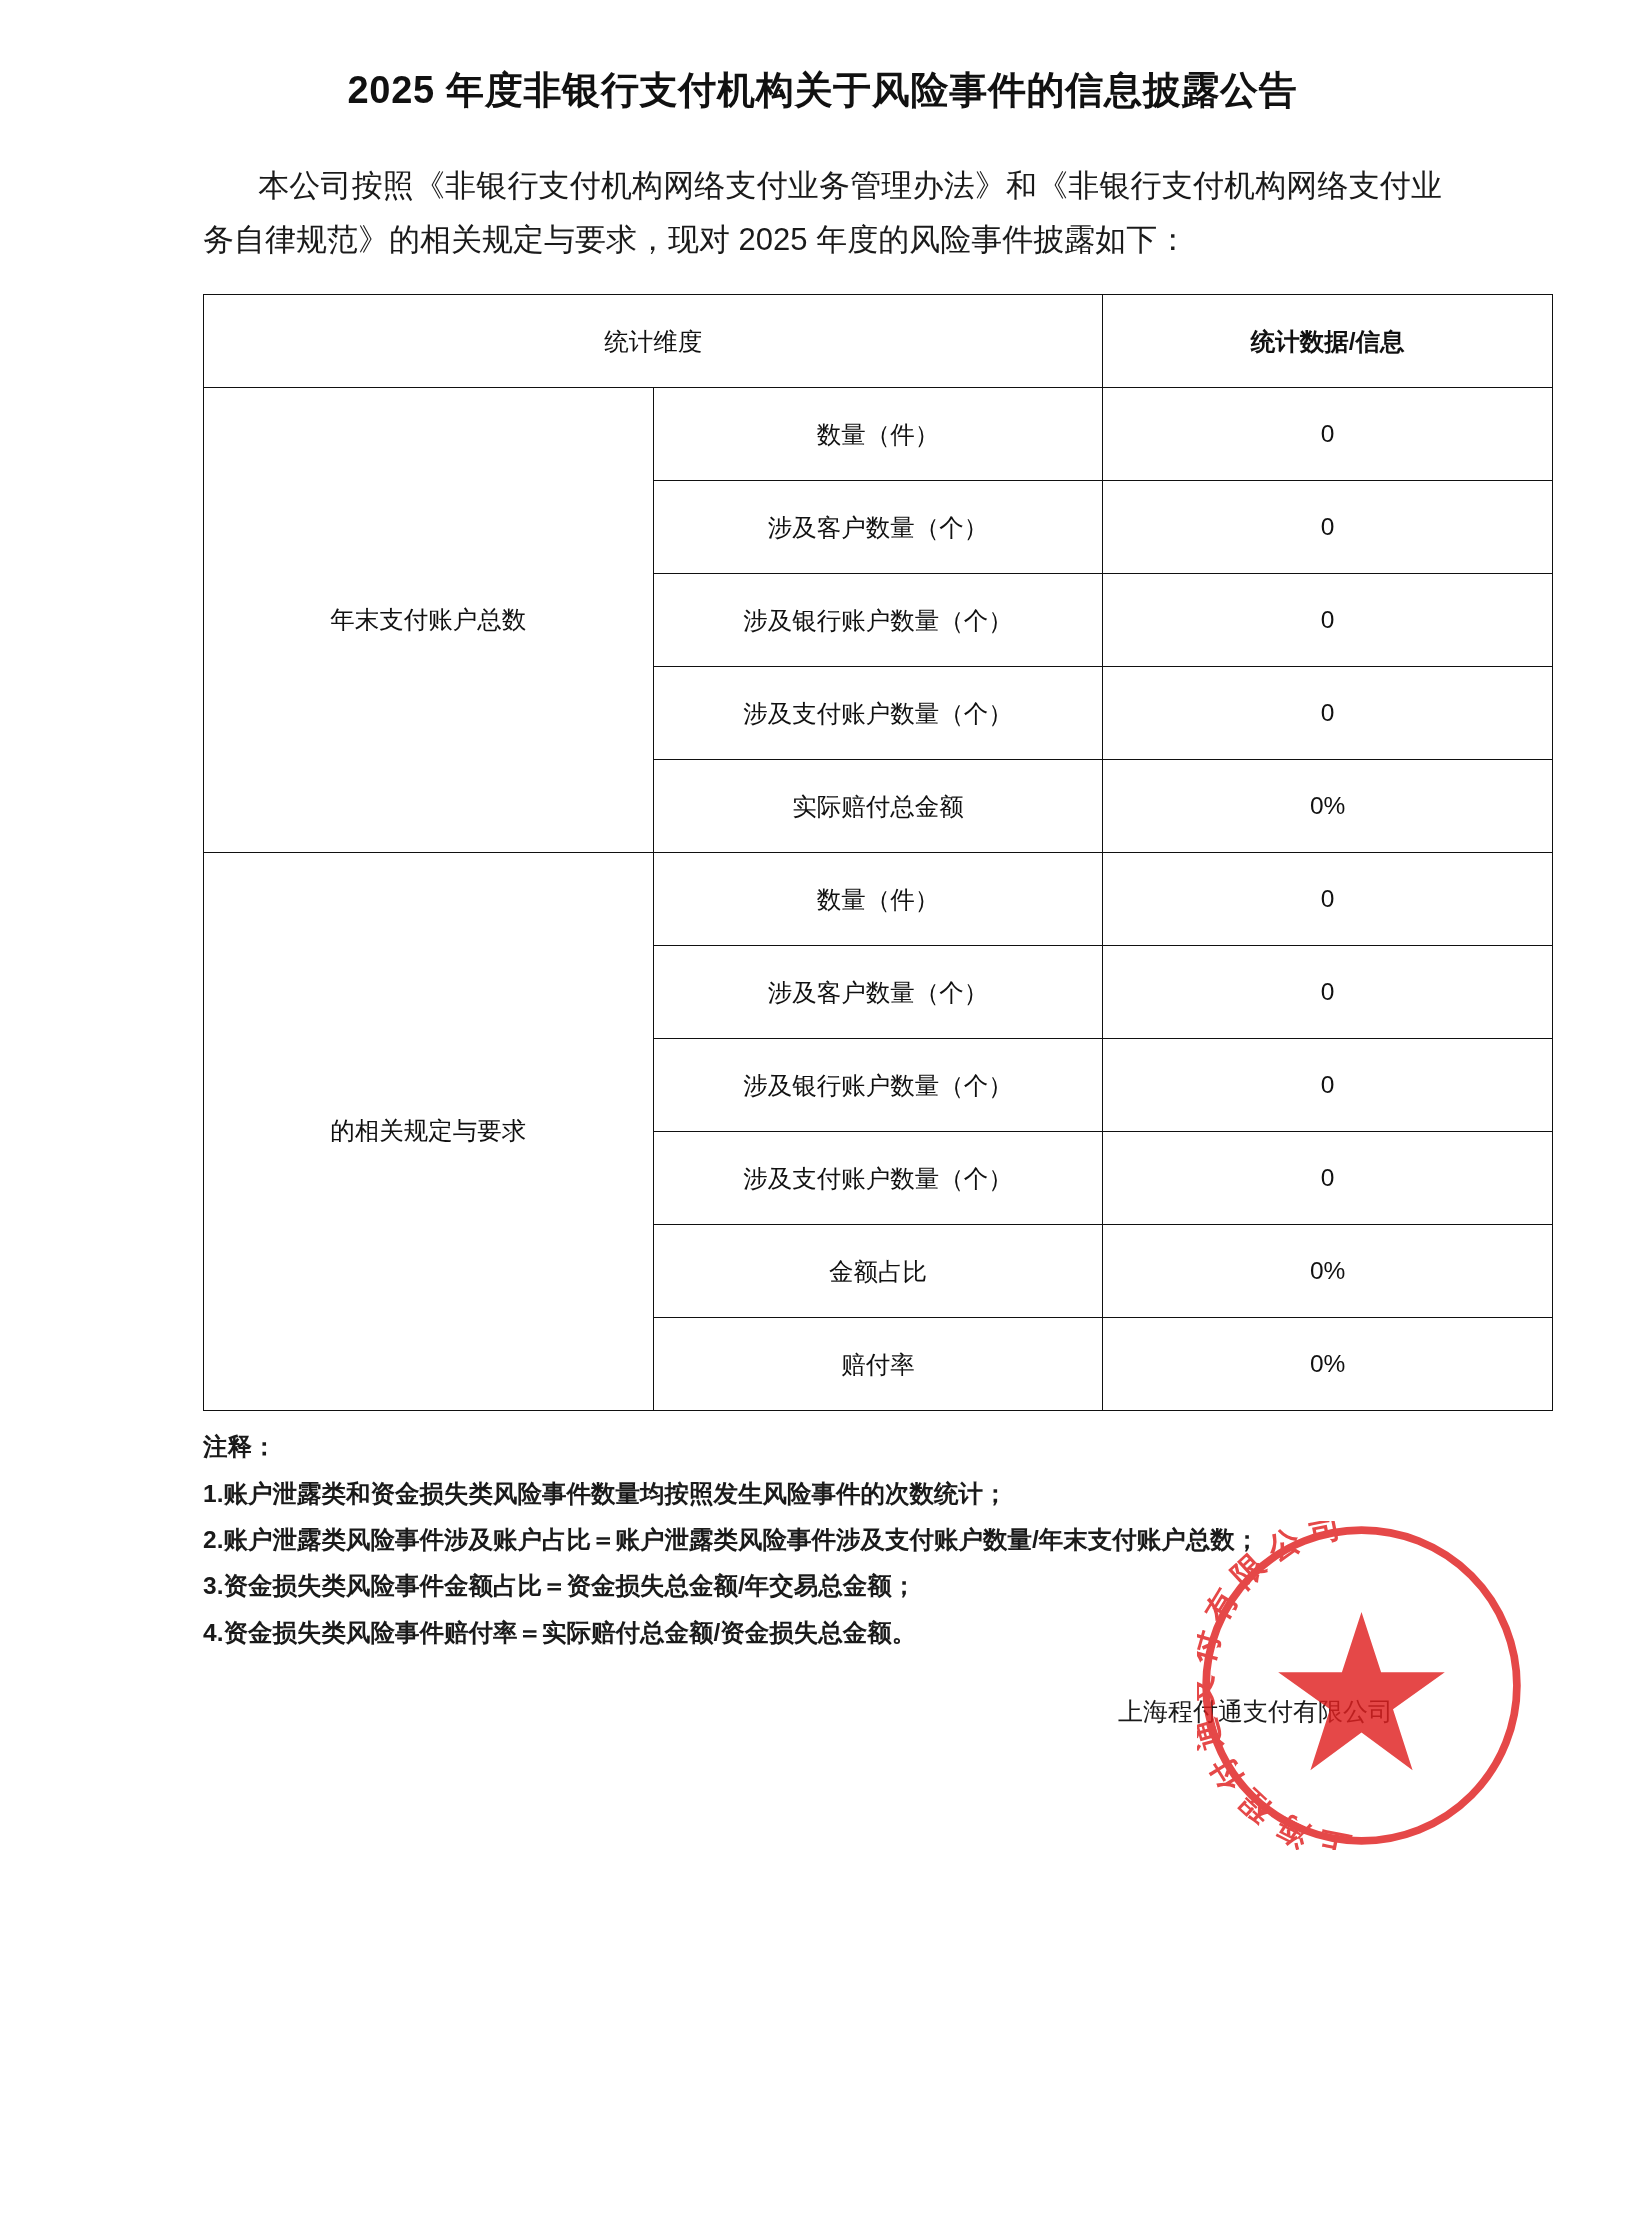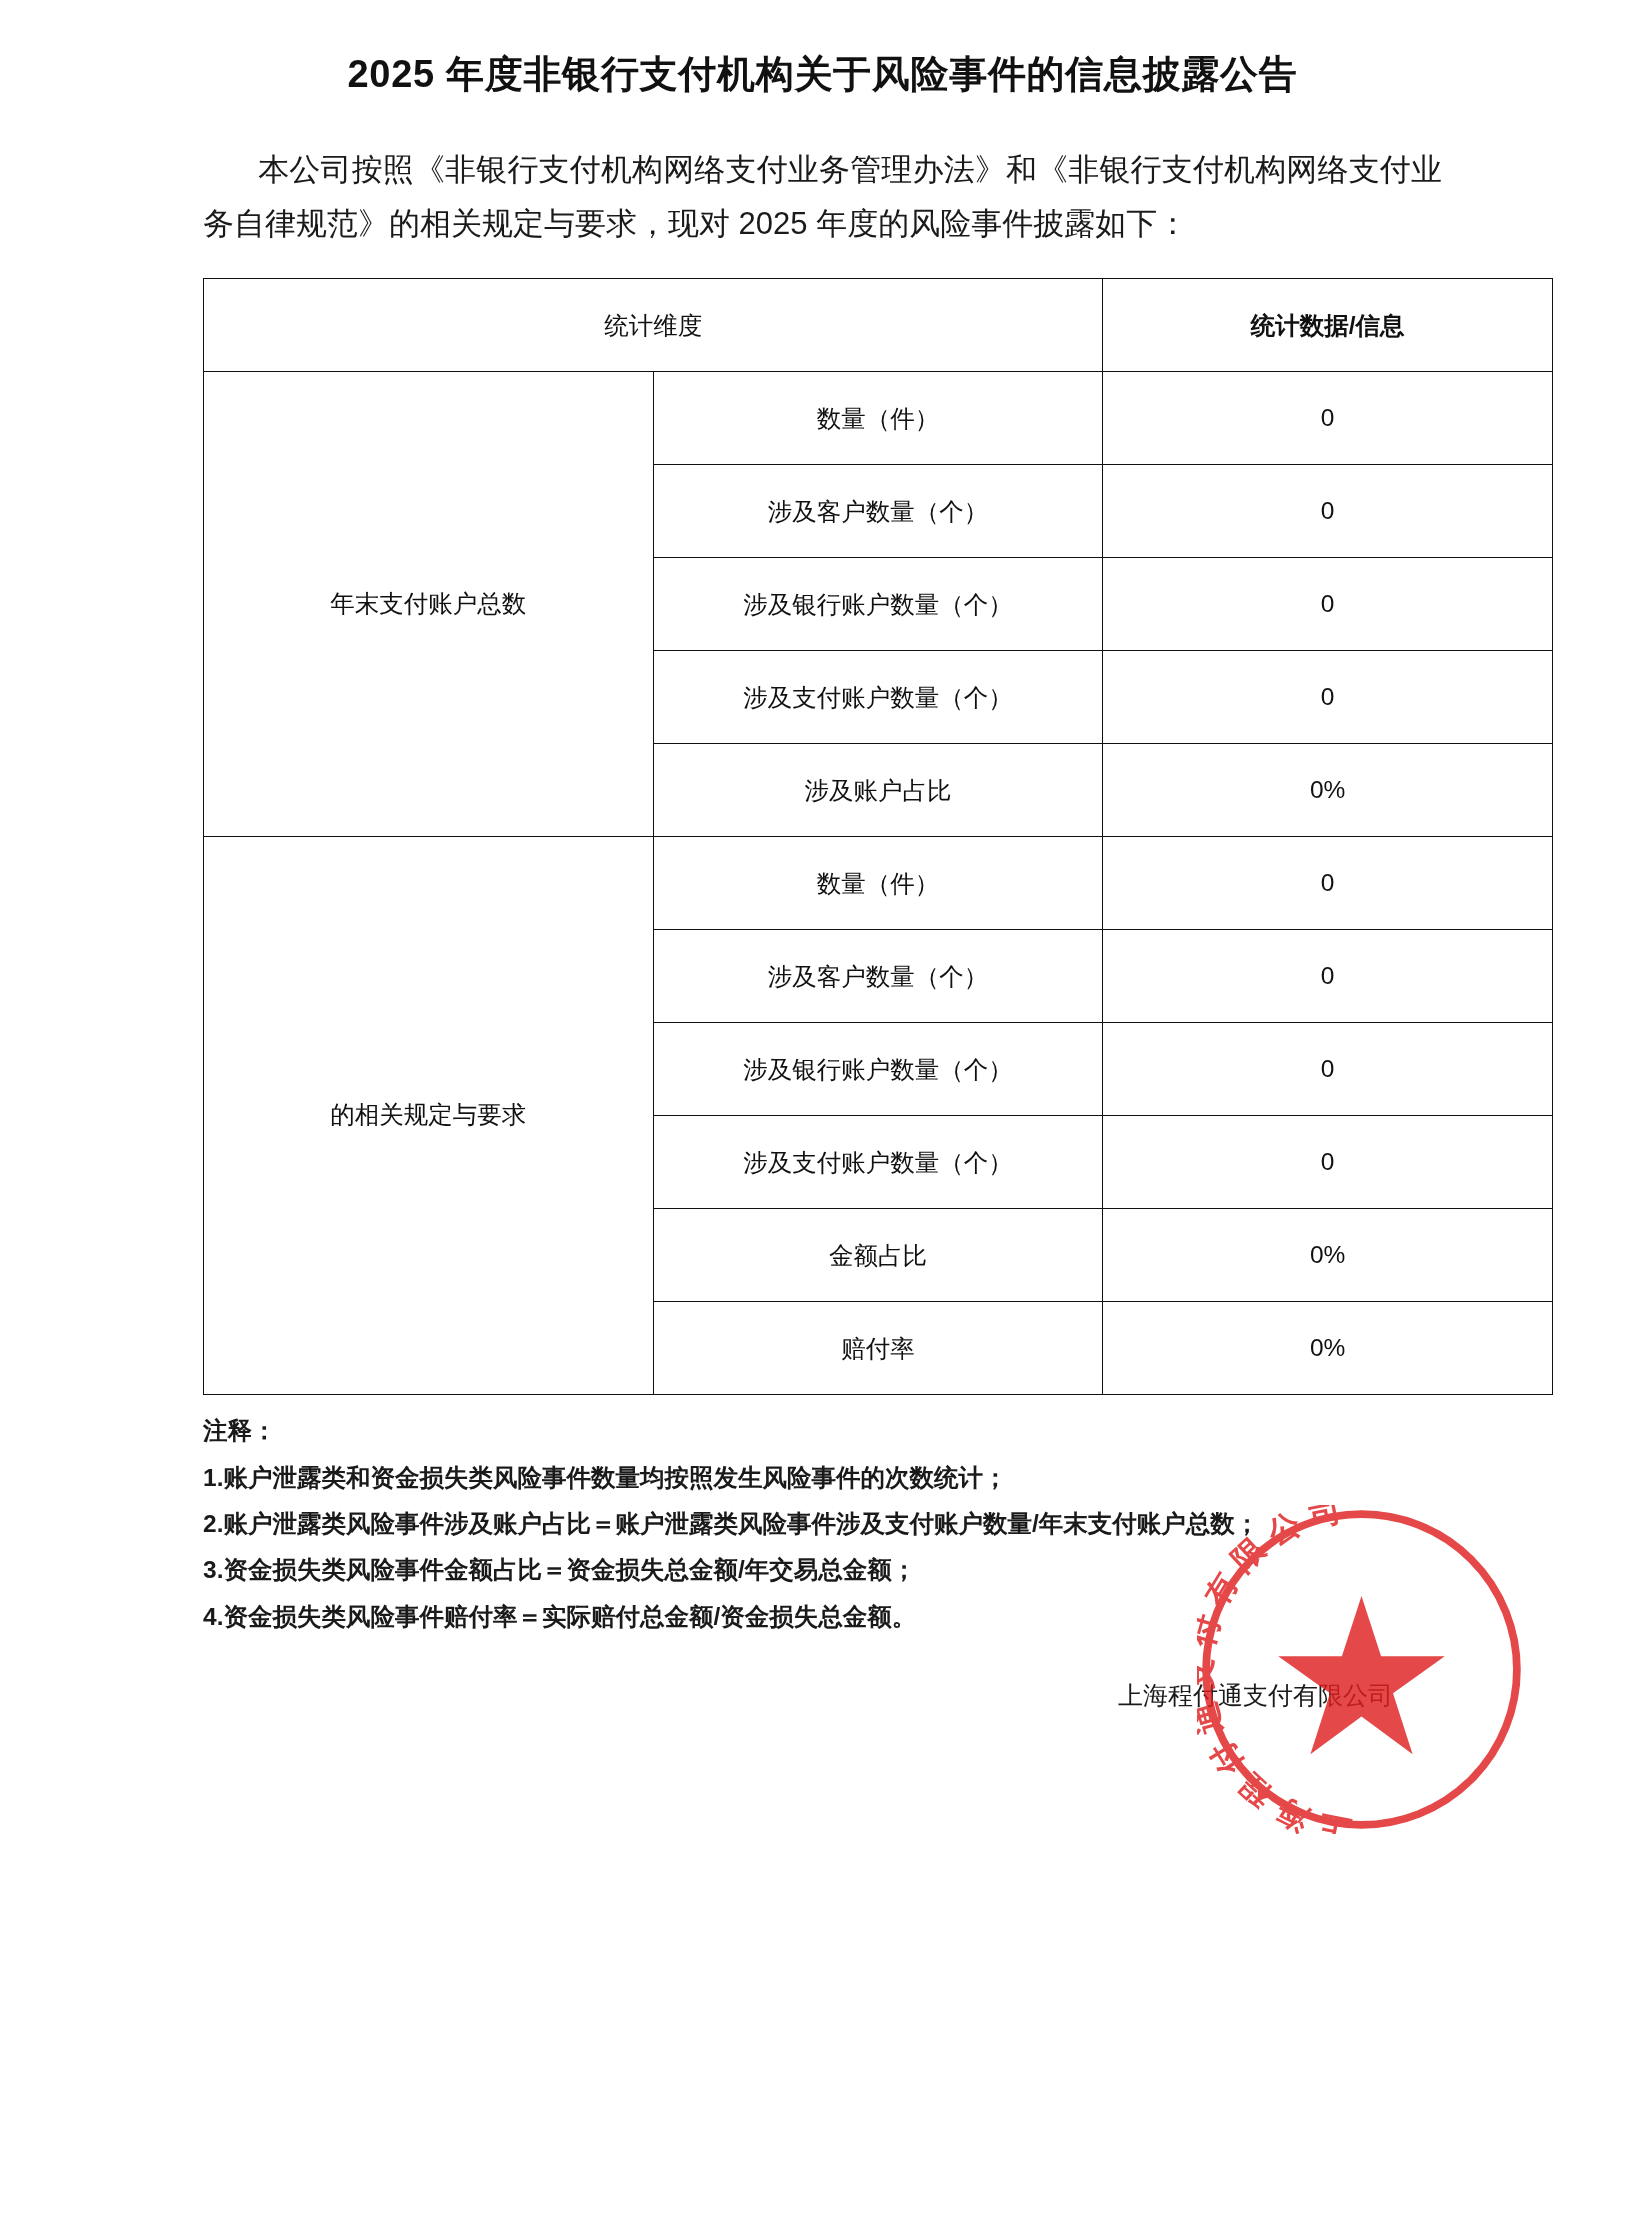--- a/index.html
+++ b/index.html
@@ -20,21 +20,21 @@
     width: 1645px;
     height: 2216px;
     box-sizing: border-box;
     padding: 0;
   }
   .doc-title {
     text-align: center;
     font-size: 38px;
     font-weight: bold;
     letter-spacing: 0.7px;
-    margin-top: 49px;
+    margin-top: 65px;
     margin-bottom: 0;
     color: #111;
   }
   .intro {
     margin: 43px 203px 0 203px;
     font-size: 31px;
     line-height: 1.75;
     text-align: justify;
     color: #1a1a1a;
   }
@@ -129,21 +129,21 @@
       </tr>
       <tr>
         <td class="dim-name">涉及银行账户数量（个）</td>
         <td class="value">0</td>
       </tr>
       <tr>
         <td class="dim-name">涉及支付账户数量（个）</td>
         <td class="value">0</td>
       </tr>
       <tr>
-        <td class="dim-name">涉及账户占比</td>
+        <td class="dim-name">实际赔付总金额</td>
         <td class="value">0%</td>
       </tr>
 
       <tr>
         <td class="group-label" rowspan="6">的相关规定与要求</td>
         <td class="dim-name">数量（件）</td>
         <td class="value">0</td>
       </tr>
       <tr>
         <td class="dim-name">涉及客户数量（个）</td>

